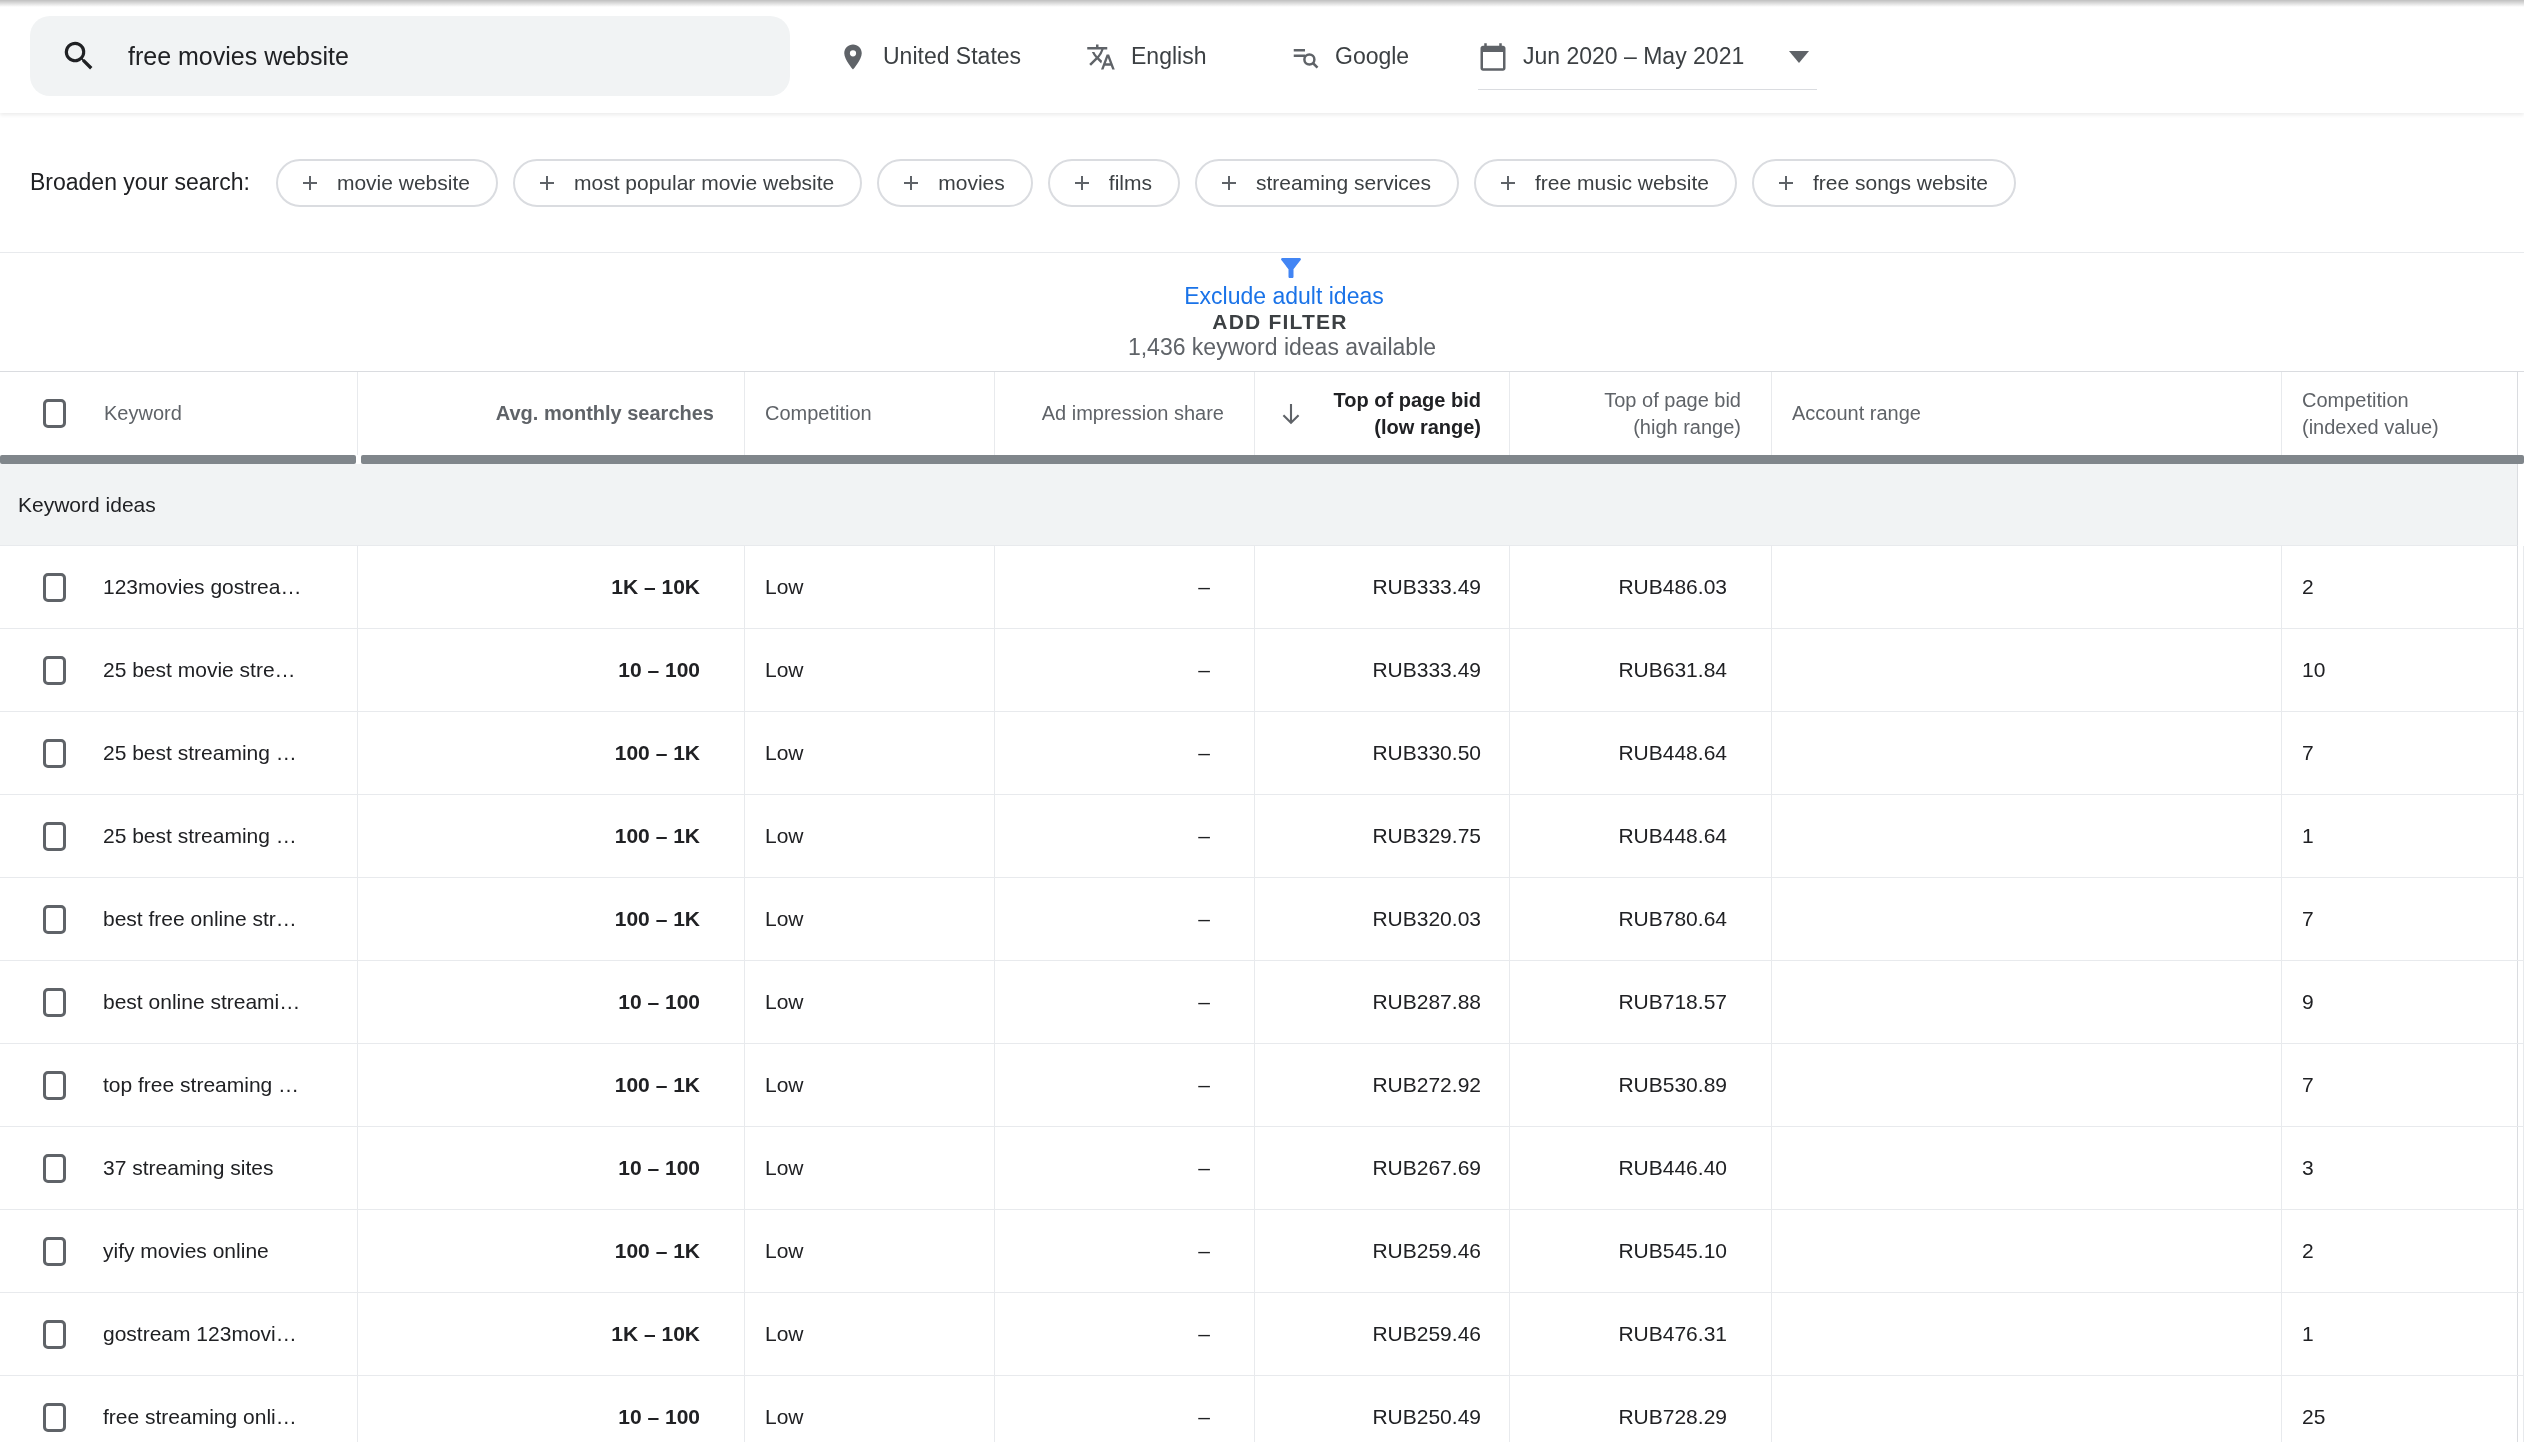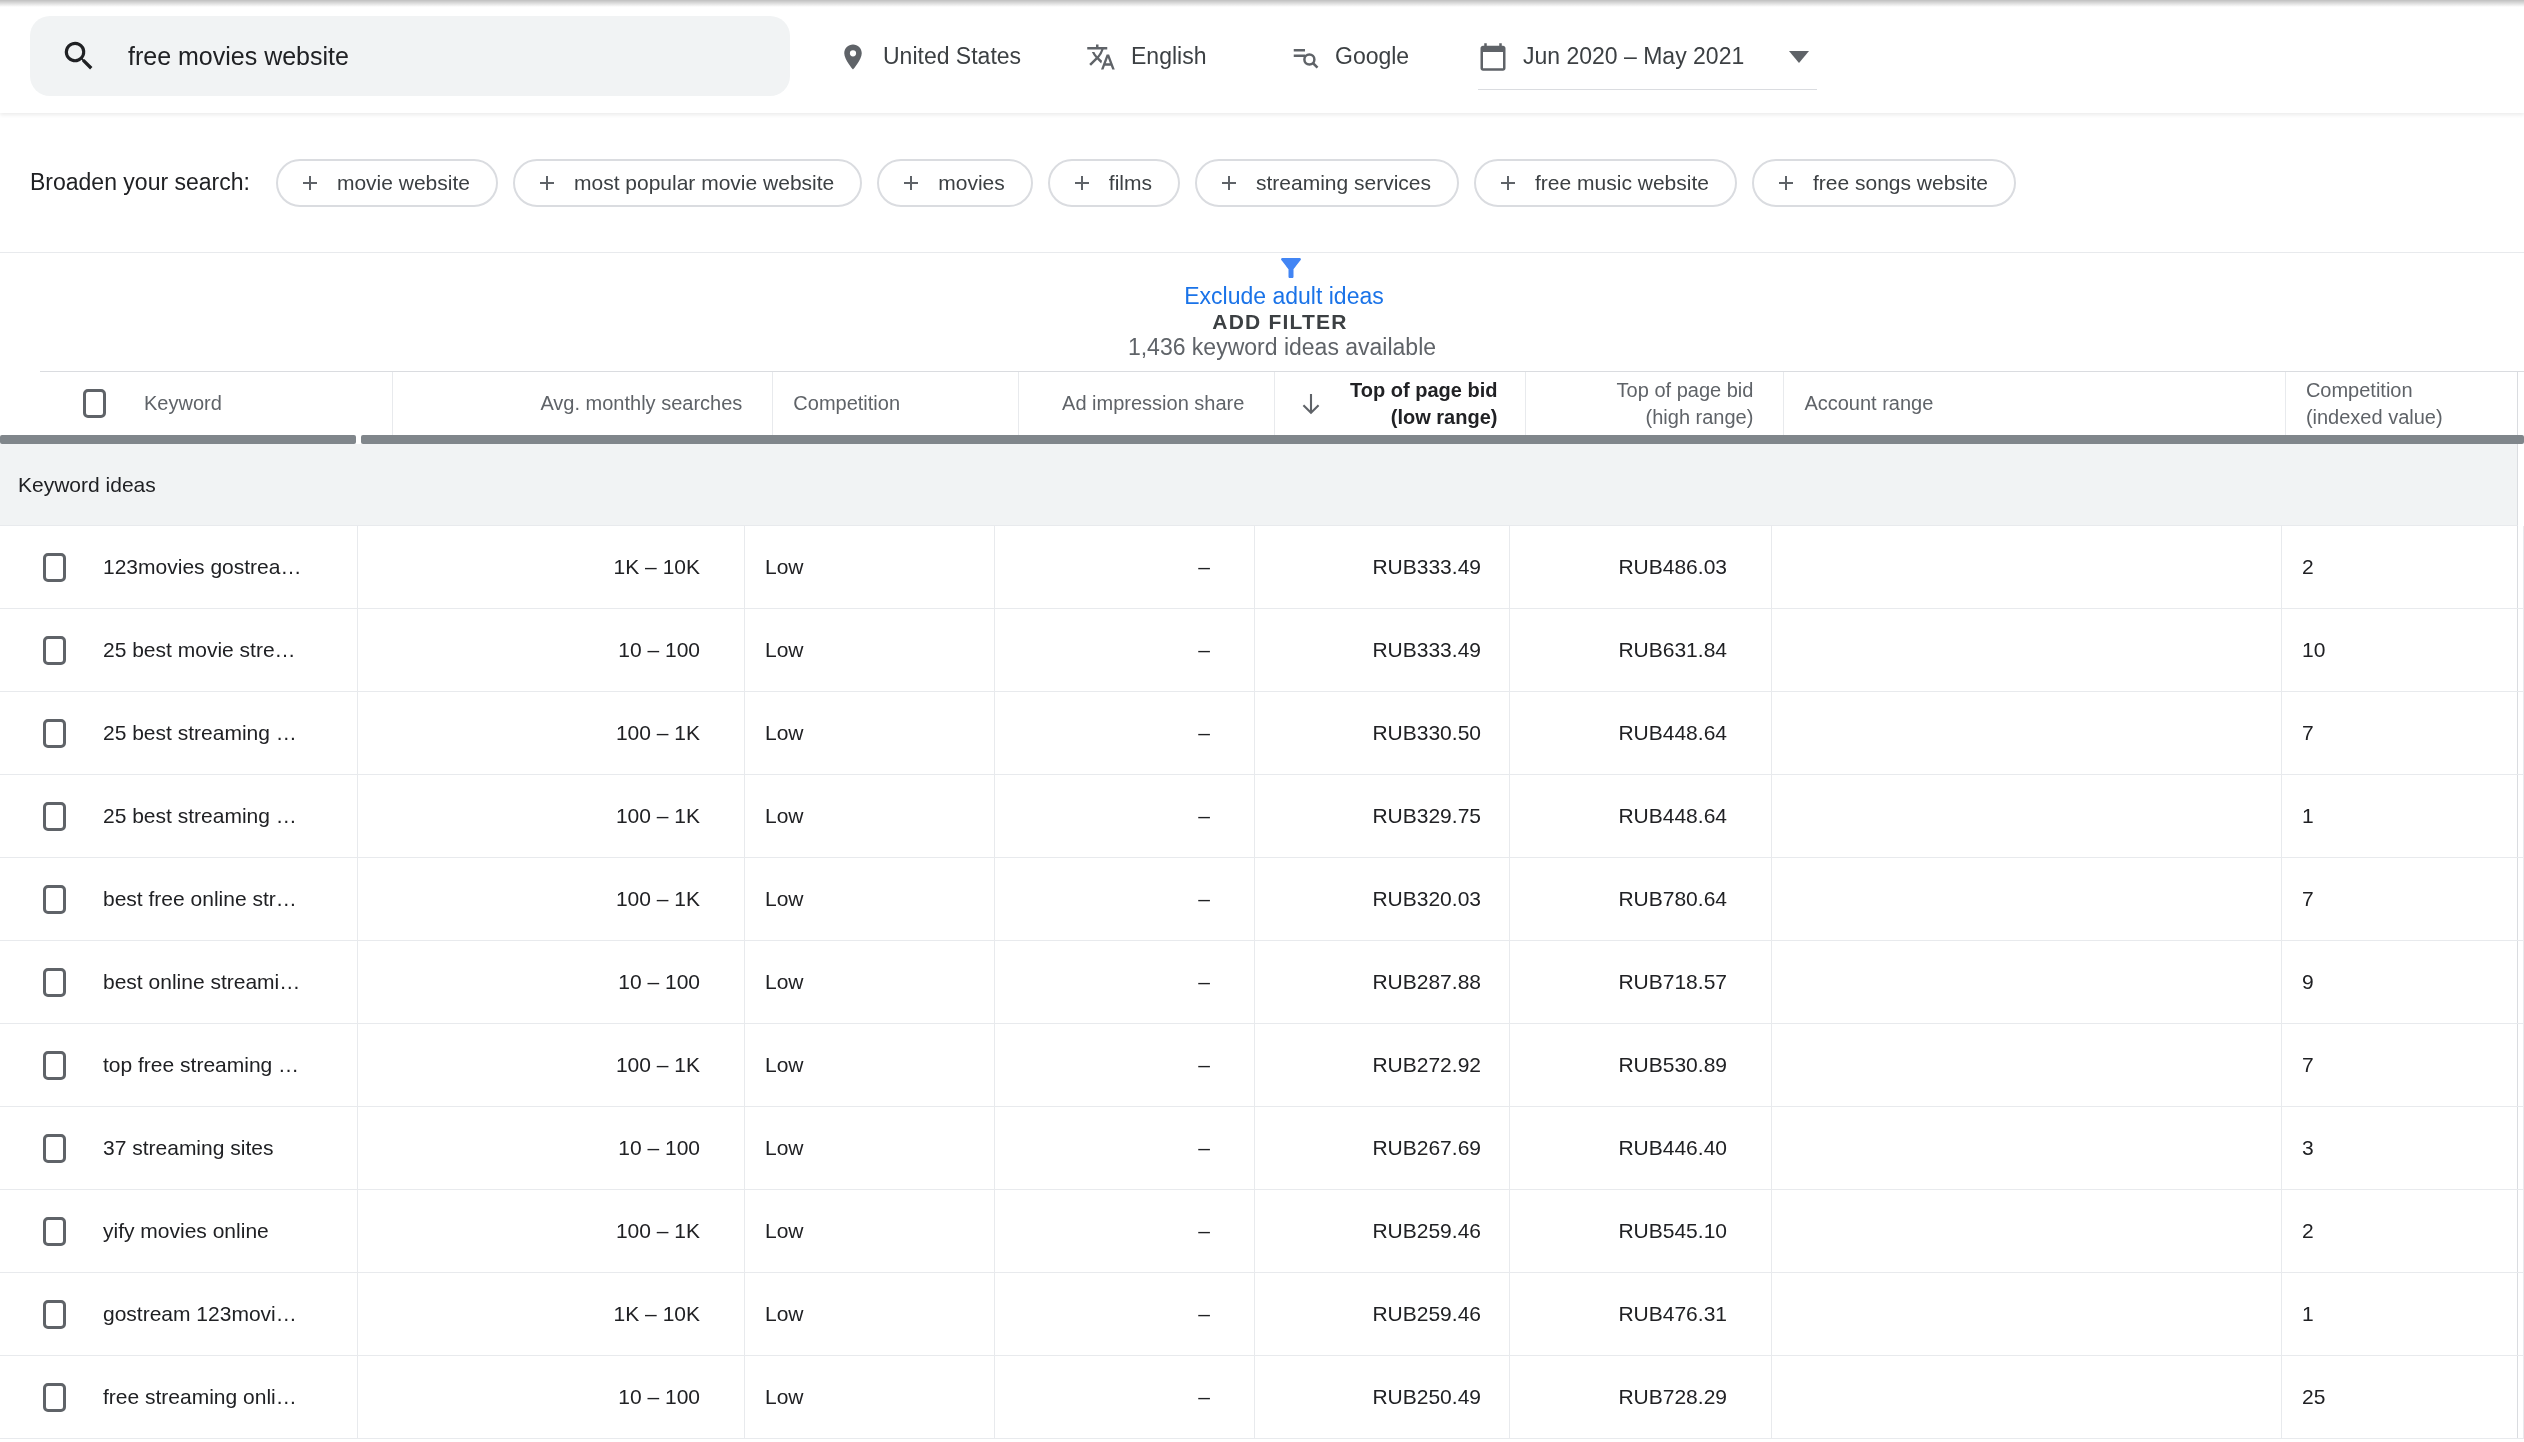--- a/index.html
+++ b/index.html
@@ -41,28 +41,28 @@
 
   
   .filter-row { display:flex; align-items:center; height:118px;flex-direction:column; }
   .funnel { margin-left:58px; width:30px; height:30px; }
   .exclude-link { margin-left:44px; font-size:23px; color:#1a73e8; cursor:pointer; }
   .add-filter { margin-left:36px; font-size:21px; font-weight:bold; letter-spacing:1.2px;
     color:#3c4043; cursor:pointer; }
   .idea-count { margin-left:40px; font-size:23px; color:#5f6368; }
 
   
-  .thead { display:flex; height:64px; border-top:1px solid #dadce0;margin-left:40px; }
+  .thead { display:flex; height:84px; border-top:1px solid #dadce0; }
   .hcell { border-right:1px solid #e8eaed; display:flex; align-items:center;
     font-size:20px; color:#5f6368; }
   .lines { display:flex; flex-direction:column; line-height:27px; }
   .lines.right { align-items:flex-end; }
   .bold { font-weight:bold; color:#202124; }
 
-  .w-kw   { width:358px; } .w-avg { width:387px; } .w-comp { width:250px; }
+  .w-kw   { width:358px; } .w-avg { width:387px;font-weight:bold; } .w-comp { width:250px; }
   .w-ad   { width:260px; } .w-low { width:255px; } .w-high { width:262px; }
   .w-acct { width:510px; } .w-idx { width:236px; }
   .sliver { width:6px; border-right:none; }
 
   .h-kw   { padding-left:43px; gap:38px; }
   .h-avg,.h-ad,.h-high { justify-content:flex-end; padding-right:30px; }
   .h-comp,.h-acct,.h-idx { padding-left:20px; }
   .h-low  { position:relative; justify-content:flex-end; padding-right:28px; }
   .sort-arrow { position:absolute; left:22px; top:50%; transform:translateY(-50%);
     width:28px; height:28px; }

